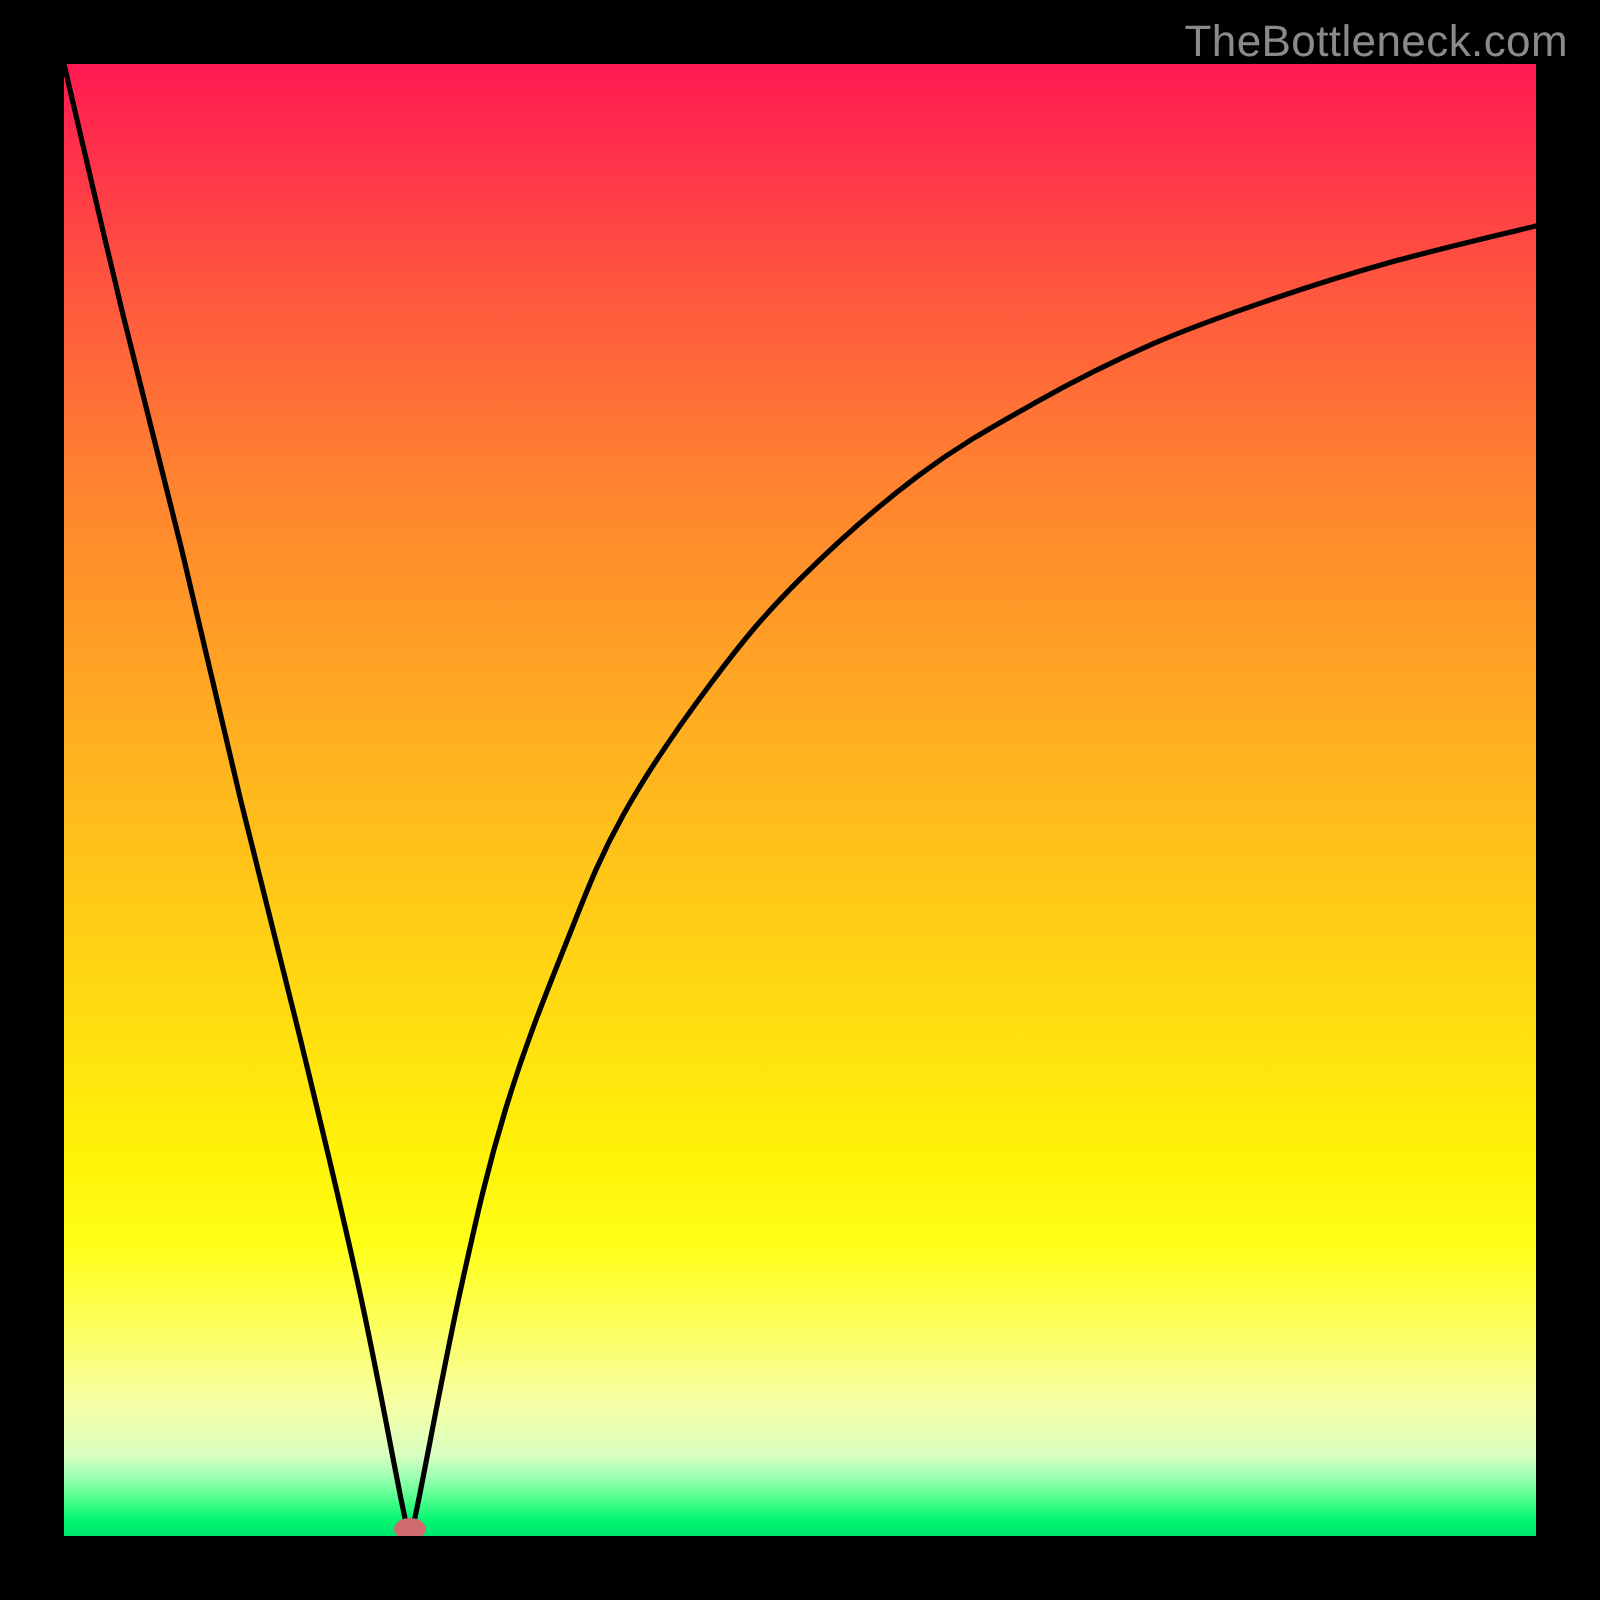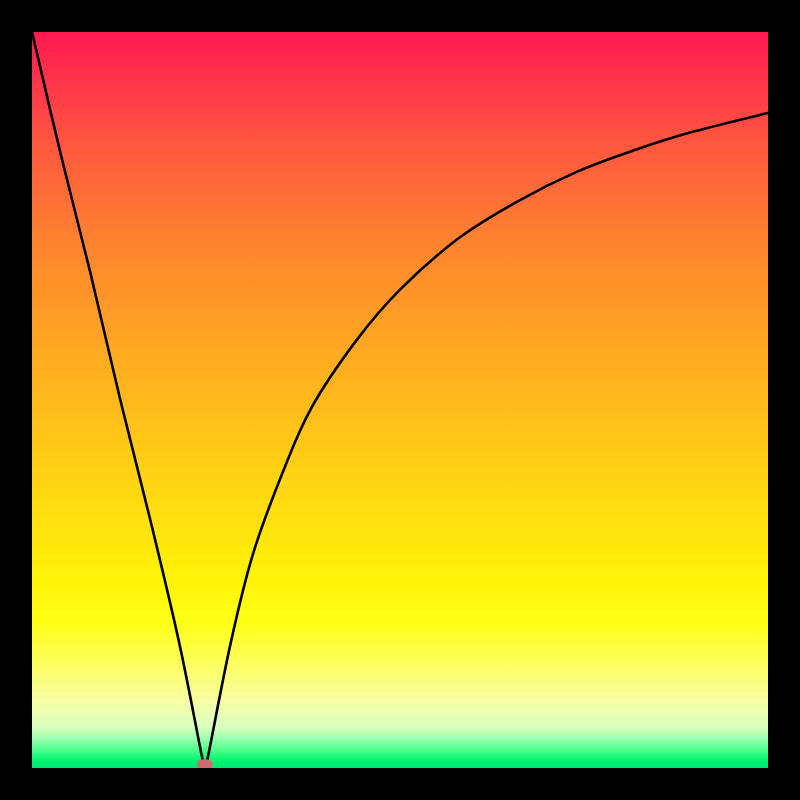--- a/index.html
+++ b/index.html
@@ -75,20 +75,21 @@
     font-family: Arial, Helvetica, sans-serif;
     font-size: 22px;
     color: #8a8a8a;
     letter-spacing: 0.2px;
   }
 </style>
 </head>
 <body>
 
 <div class="frame">
+  <div class="watermark">TheBottleneck.com</div>
 
   <div class="plot-area">
     <div class="gradient">
       <div class="grad-base"></div>
     </div>
 
     <svg class="curve" viewBox="0 0 736 736" preserveAspectRatio="none">
       <path id="curve-path" d="M 0 0 C 5.2992 22.5216 18.8416 81.4016 29.44 125.12 C 40.0384 168.8384 48.281600000000005 199.1616 58.88 242.88 C 69.4784 286.59839999999997 77.7216 324.2816 88.32 368 C 98.91839999999999 411.7184 107.1616 442.0416 117.76 485.76 C 128.35840000000002 529.4784 137.92640000000003 568.4864 147.20000000000002 610.88 C 156.4736 653.2736 164.6432 698.7583999999999 169.28 721.28 C 173.9168 743.8016 172.2976 733.3504 172.95999999999998 736 C 173.62239999999997 733.3504 172.0032 743.8016 176.64 721.28 C 181.27679999999998 698.7583999999999 190.77120000000002 646.6496 198.72000000000003 610.88 C 206.66880000000003 575.1104 211.5264 553.0304 220.79999999999998 522.56 C 230.07359999999997 492.08959999999996 239.6416 468.09599999999995 250.24 441.59999999999997 C 260.83840000000004 415.104 266.432 399.20640000000003 279.68 375.36 C 292.928 351.5136 307.94239999999996 330.3168 323.84 309.12 C 339.7376 287.9232 349.4528 276.14719999999994 368 257.59999999999997 C 386.5472 239.05279999999996 405.6832 221.97760000000005 426.88 206.08000000000004 C 448.0768 190.18240000000003 464.56320000000005 181.20319999999998 485.76000000000005 169.27999999999997 C 506.95680000000004 157.35679999999996 523.4432 149.1135999999999 544.64 139.83999999999992 C 565.8367999999999 130.56639999999993 582.3232 125.04639999999998 603.52 117.75999999999999 C 624.7167999999999 110.4736 638.5536 105.98400000000001 662.4 99.36000000000001 C 686.2464 92.73600000000002 722.752 84.27200000000003 736 80.96000000000004" fill="none" stroke="#000" stroke-width="2.6" stroke-linecap="round" stroke-linejoin="round"></path>
     </svg>
 

